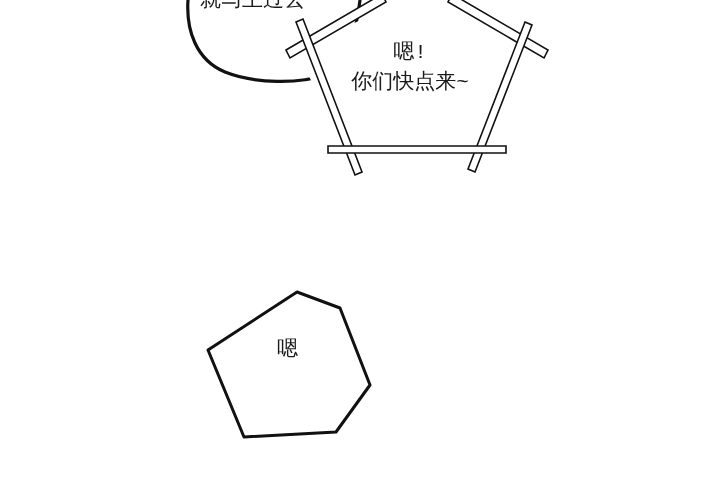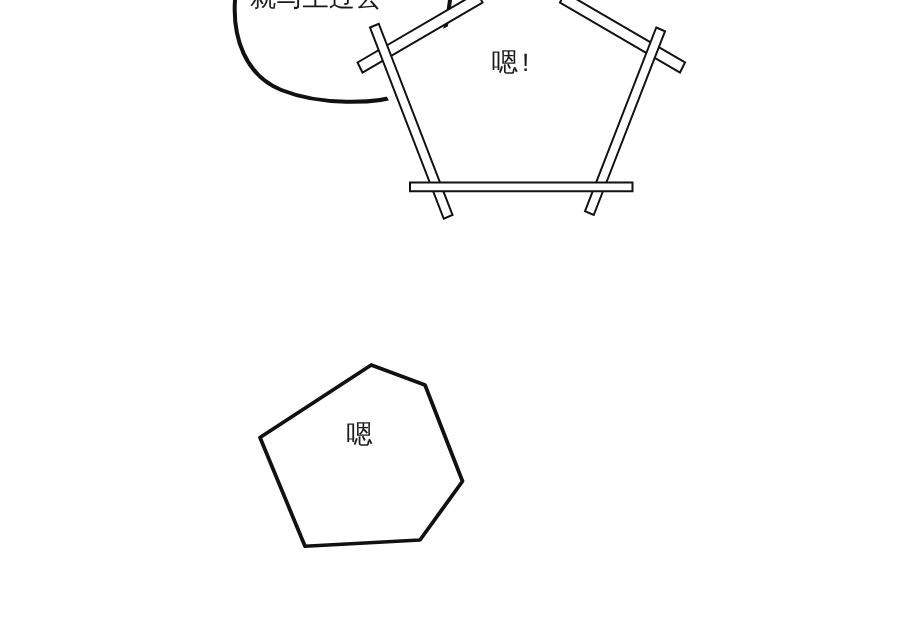--- a/index.html
+++ b/index.html
@@ -78,19 +78,20 @@
 
     <path d="M297,292 L340,308 L370,385 L336,432 L244,437 L208,350 Z" fill="#ffffff" stroke="#111111" stroke-width="3" stroke-linejoin="round"></path>
   </svg>
 
   <div class="text bubble1-text">
     <span class="line">就马上过去</span>
   </div>
 
   <div class="text bubble2-text">
     <span class="line">嗯!</span>
+    <span class="line">你们快点来~</span>
   </div>
 
   <div class="text bubble3-text">
     <span class="line">嗯</span>
   </div>
 
 </div>
 
 </body></html>

